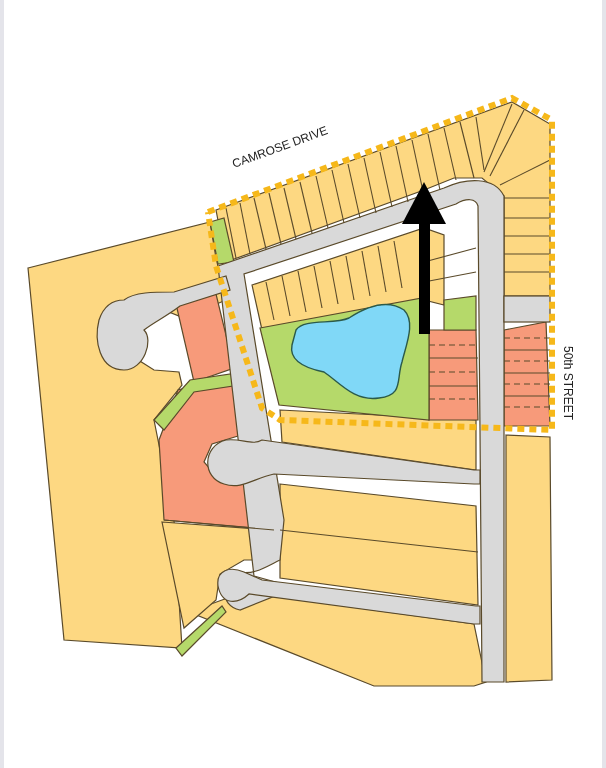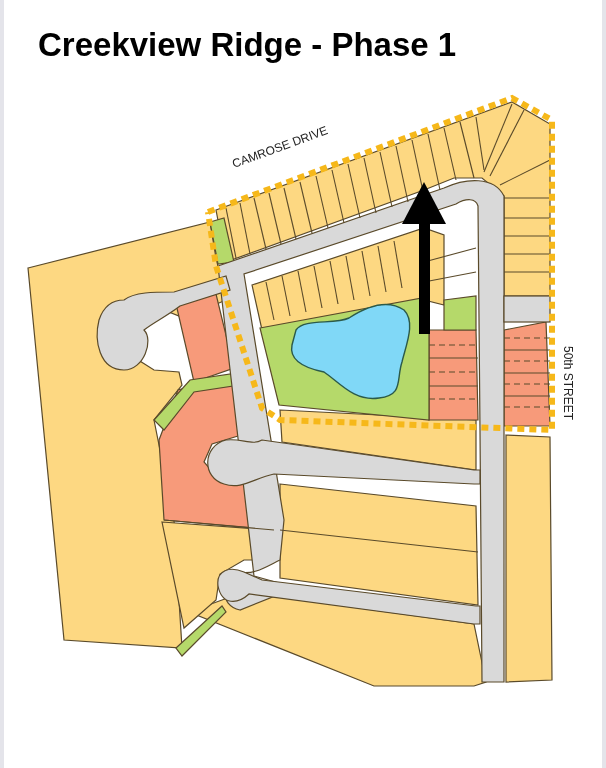--- a/index.html
+++ b/index.html
@@ -6,21 +6,20 @@
     body { width: 606px; height: 768px; position: relative; overflow: hidden; font-family: "Liberation Sans", sans-serif; }
     .frame { position: absolute; left: 0; top: 0; width: 606px; height: 768px; box-sizing: border-box; border-left: 4px solid #e4e4ea; border-right: 4px solid #e4e4ea; background: #fff; }
     .title { position: absolute; left: 34px; top: 26px; font-size: 33px; font-weight: bold; color: #000; letter-spacing: 0px; margin: 0; }
     svg.map { position: absolute; left: 0; top: 0; }
     .road-label { font-family: "Liberation Sans", sans-serif; font-size: 12px; fill: #222; }
   </style>
 </head>
 <body>
 
 <div class="frame">
-  <h1 class="title">Creekview Ridge - Phase 1</h1>
 
   <svg class="map" width="606" height="768" viewBox="0 0 606 768">
 
     <g stroke="#5a4a2a" stroke-width="1.2" fill="#fdd882">
 
       <polygon points="24,268 206,222 212,258 222,300 180,318 140,302 120,330 128,356 150,370 175,372 178,385 150,420 170,520 178,648 60,640"></polygon>
 
       <polygon points="212,210 508,102 546,124 546,296 500,296 500,196 478,178 450,178 420,190 222,262"></polygon>
 
       <polygon points="248,285 420,228 440,235 440,305 420,300 420,310 258,330"></polygon>

